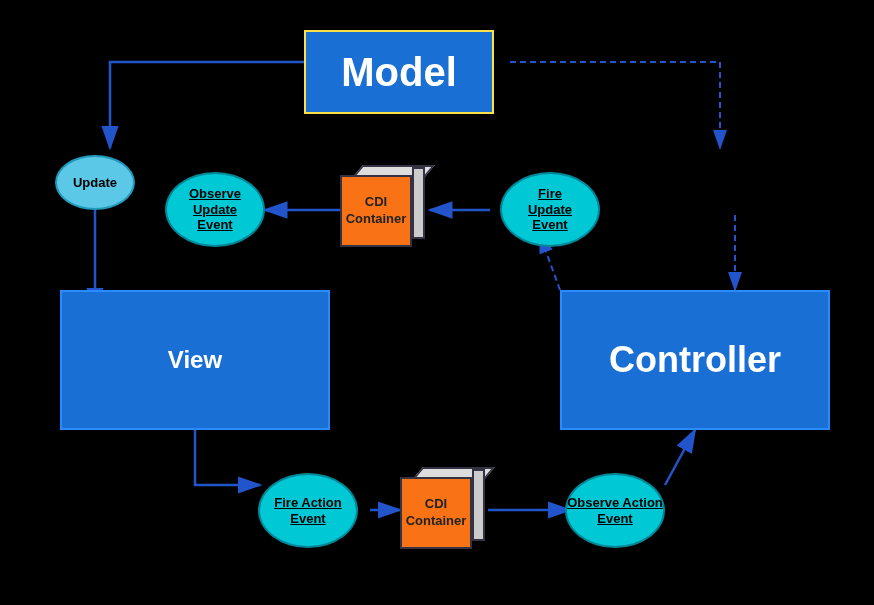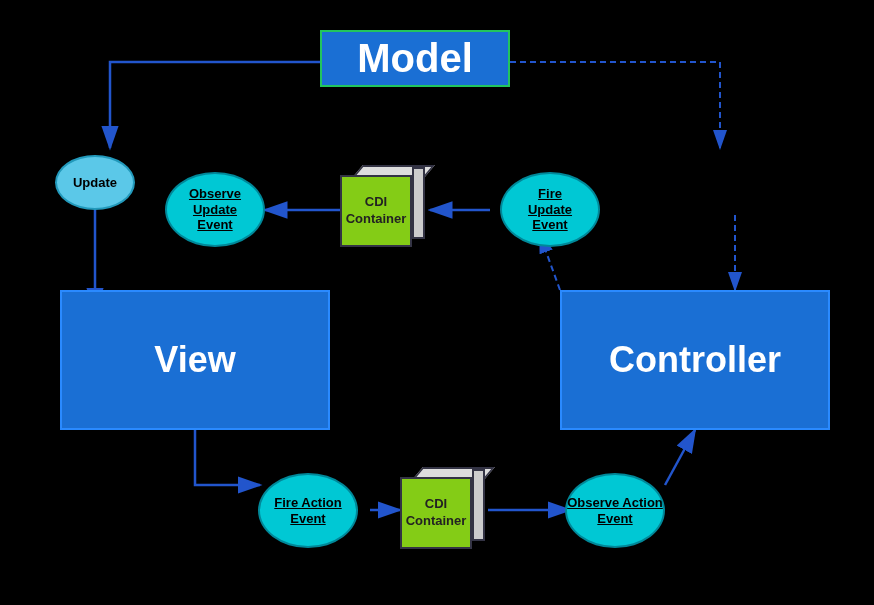--- a/index.html
+++ b/index.html
@@ -16,25 +16,25 @@
       position: absolute;
       top: 0; left: 0;
       width: 874px;
       height: 605px;
     }
 
     
     .box-model {
       position: absolute;
       top: 30px;
-      left: 320px;
+      left: 304px;
       width: 190px;
-      height: 57px;
+      height: 84px;
       background: #1a6fd4;
-      border: 2px solid #22c55e;
+      border: 2px solid #fde047;
       display: flex;
       align-items: center;
       justify-content: center;
     }
 
     .box-view {
       position: absolute;
       top: 290px;
       left: 60px;
       width: 270px;
@@ -54,41 +54,41 @@
       height: 140px;
       background: #1a6fd4;
       border: 2px solid #2a8aff;
       display: flex;
       align-items: center;
       justify-content: center;
     }
 
     .box-label {
       color: white;
-      font-size: 36px;
+      font-size: 24px;
       font-weight: bold;
     }
 
     .box-model .box-label { font-size: 40px; }
     .box-controller .box-label { font-size: 36px; }
 
     
     .cube-wrapper {
       position: relative;
       width: 85px;
       height: 90px;
     }
 
     .cube-front {
       position: absolute;
       top: 10px;
       left: 0;
       width: 72px;
       height: 72px;
-      background: #84cc16;
+      background: #f97316;
       border: 2px solid #334;
       display: flex;
       align-items: center;
       justify-content: center;
       text-align: center;
       font-size: 13px;
       font-weight: bold;
       color: #222;
       line-height: 1.3;
     }

